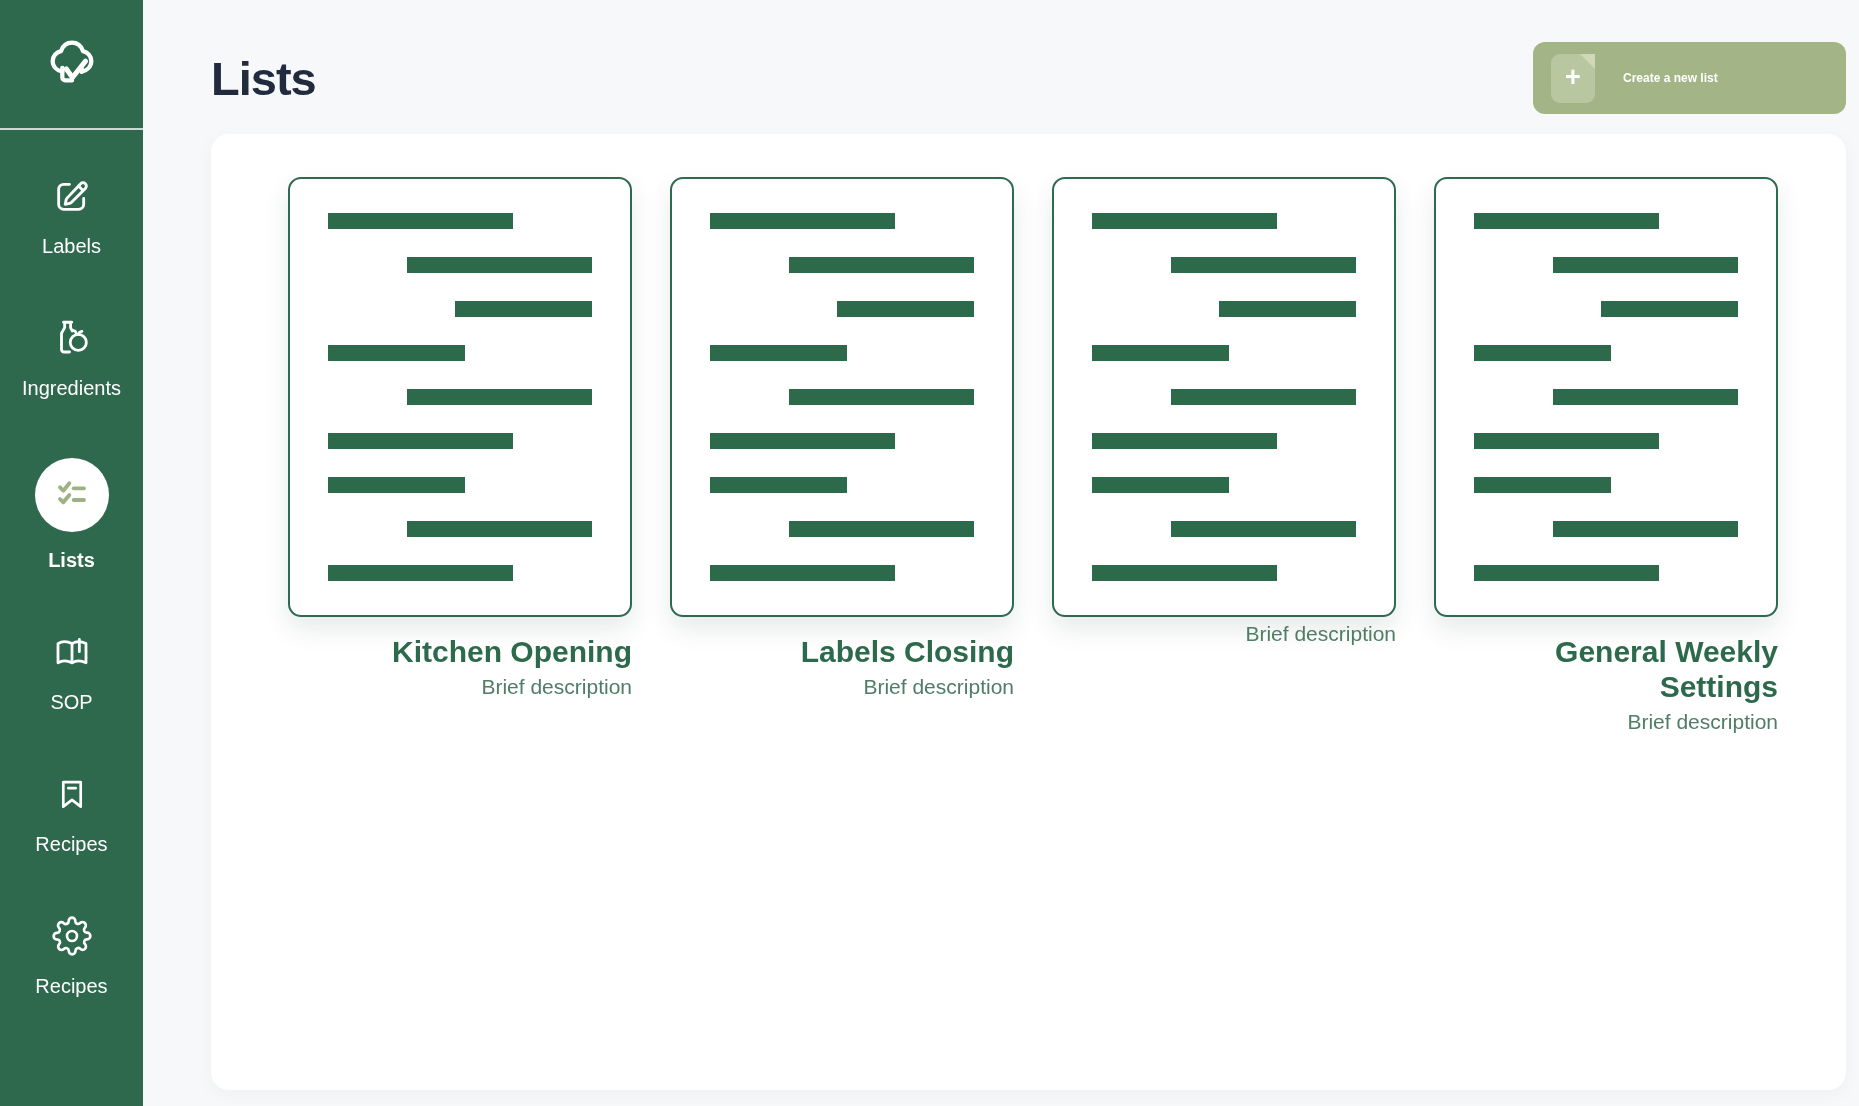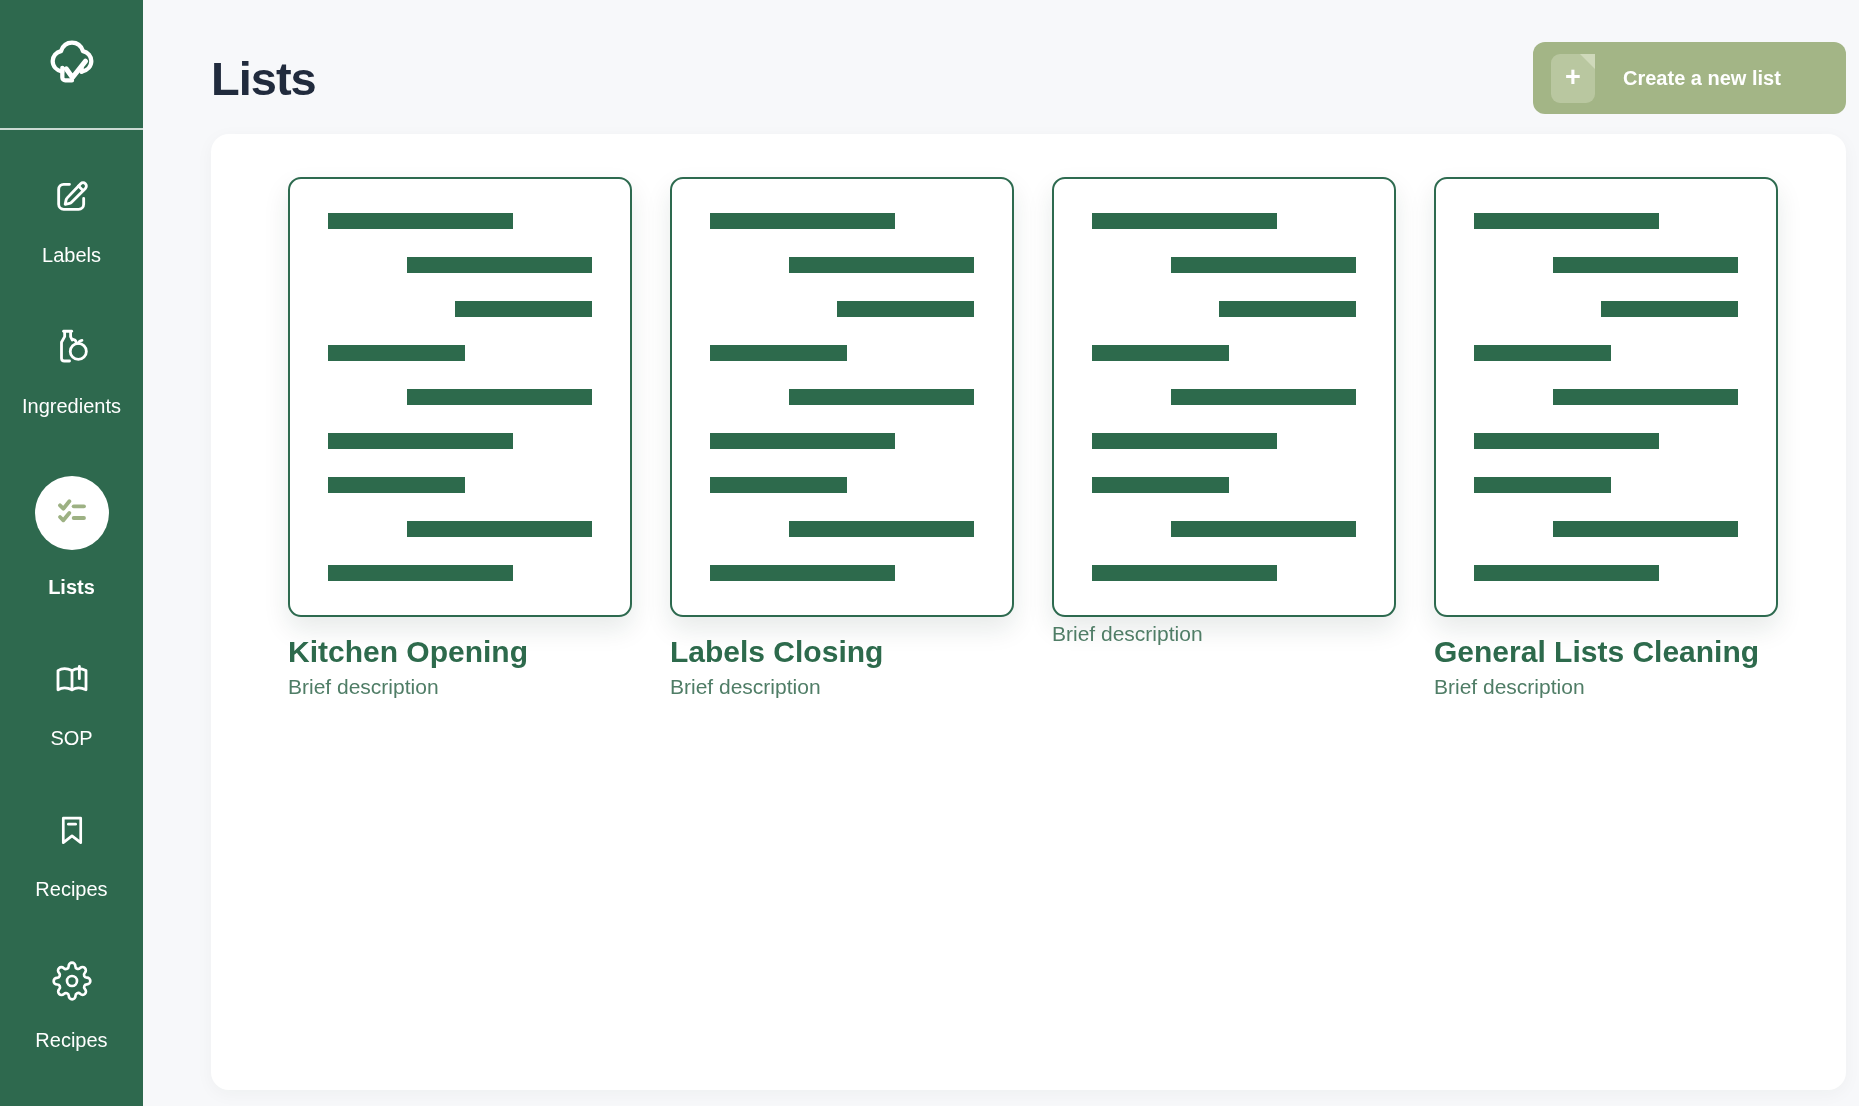--- a/index.html
+++ b/index.html
@@ -49,21 +49,21 @@
     flex-direction:column;
     align-items:center;
     gap:60px;
     padding-top:44px;
     width:100%;
   }
   .nav-item{
     display:flex;
     flex-direction:column;
     align-items:center;
-    gap:27px;
+    gap:18px;
     cursor:pointer;
     width:100%;
   }
   .nav-item .icon-wrap{
     display:flex;
     align-items:center;
     justify-content:center;
     width:44px;height:44px;
   }
   .nav-item.active .icon-wrap{
@@ -134,35 +134,36 @@
   }
   .file-icon .plus{
     color:#fff;
     font-size:27px;
     font-weight:bold;
     line-height:1;
     margin-top:-2px;
   }
   .create-label{
     color:#fff;
-    font-size:20px;
+    font-size:12px;
     font-weight:bold;
     white-space:nowrap;
   }
 
   .panel{
     flex:1;
     background:var(--panel);
     border-radius:18px;
     box-shadow:0 4px 18px rgba(25,40,35,0.04);
     padding:43px 68px 40px 77px;
   }
   .cards-row{
     display:flex;
     gap:38px;
+    text-align:right;
   }
   .card-wrap{
     width:344px;
     min-width:344px;
     cursor:pointer;
   }
   .card-preview{
     width:344px;
     height:440px;
     background:#fff;
@@ -352,19 +353,19 @@
             <div class="skel-line" style="width: 70%;"></div>
             <div class="skel-line right" style="width: 70%;"></div>
             <div class="skel-line right" style="width: 52%;"></div>
             <div class="skel-line" style="width: 52%;"></div>
             <div class="skel-line right" style="width: 70%;"></div>
             <div class="skel-line" style="width: 70%;"></div>
             <div class="skel-line" style="width: 52%;"></div>
             <div class="skel-line right" style="width: 70%;"></div>
             <div class="skel-line" style="width: 70%;"></div>
           </div>
-    <div class="card-title">General Lists Cleaning</div>
+    <div class="card-title">General Weekly Settings</div>
     <div class="card-desc">Brief description</div>
   </div>
 </div>
   </div>
 
 </div>
 
 </body></html>

